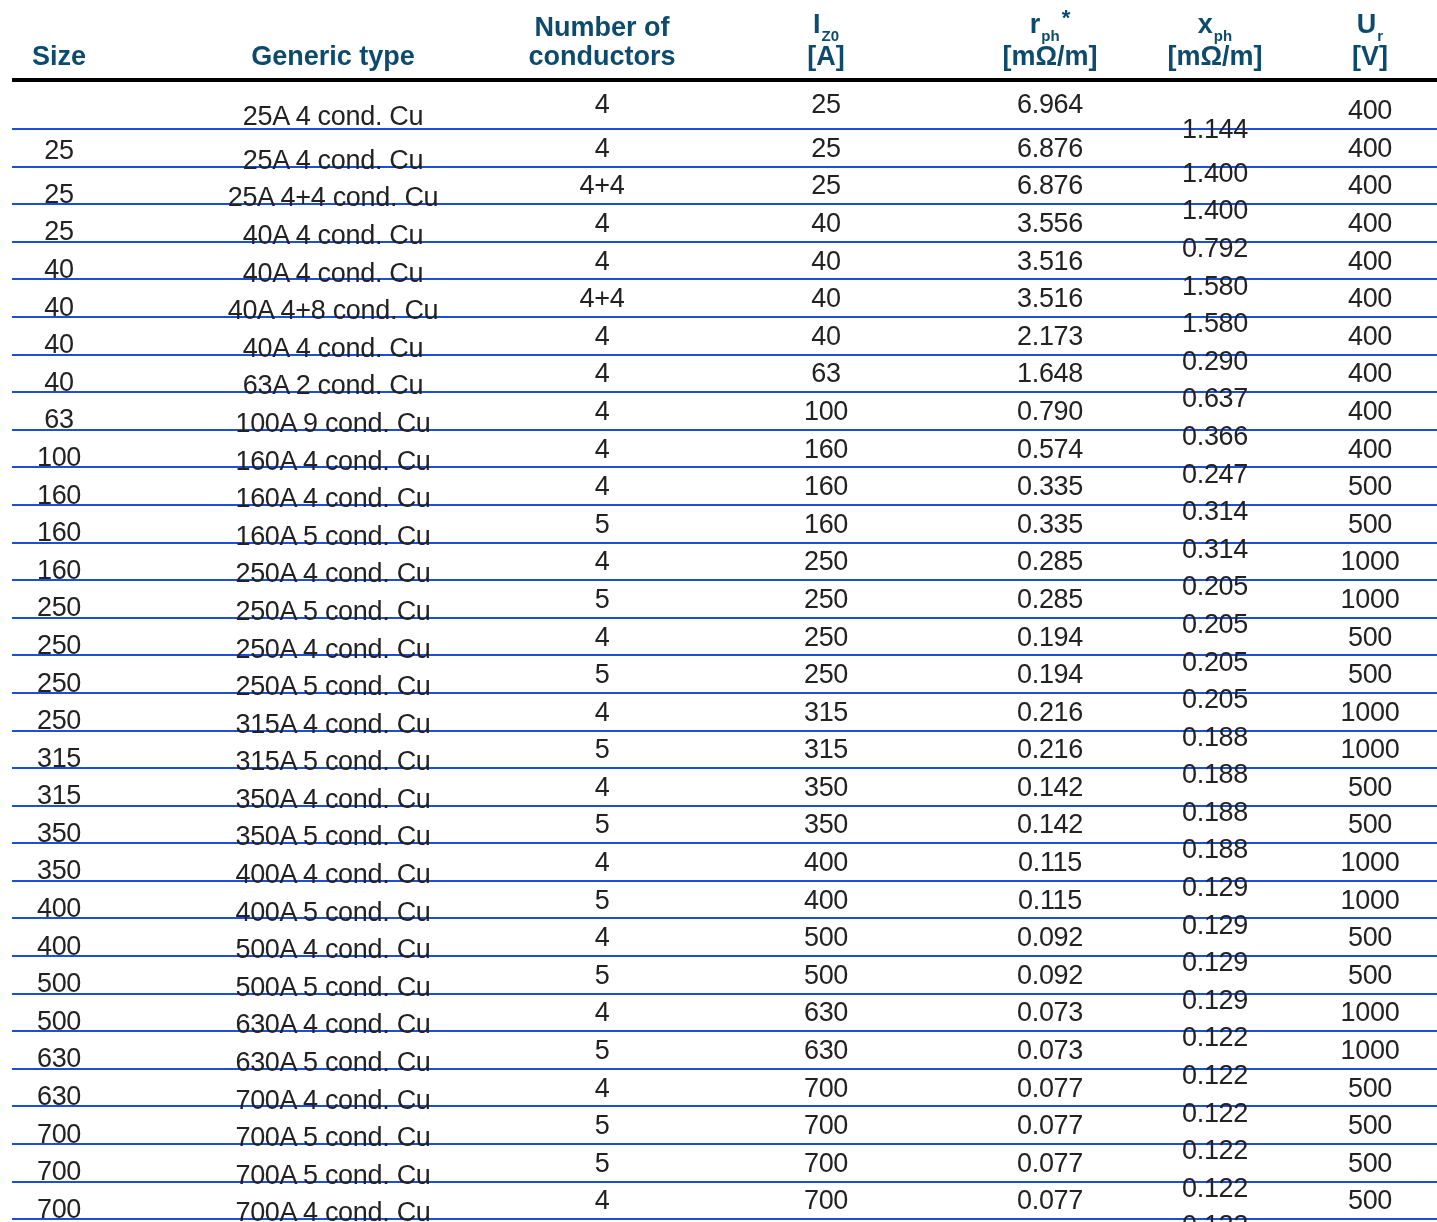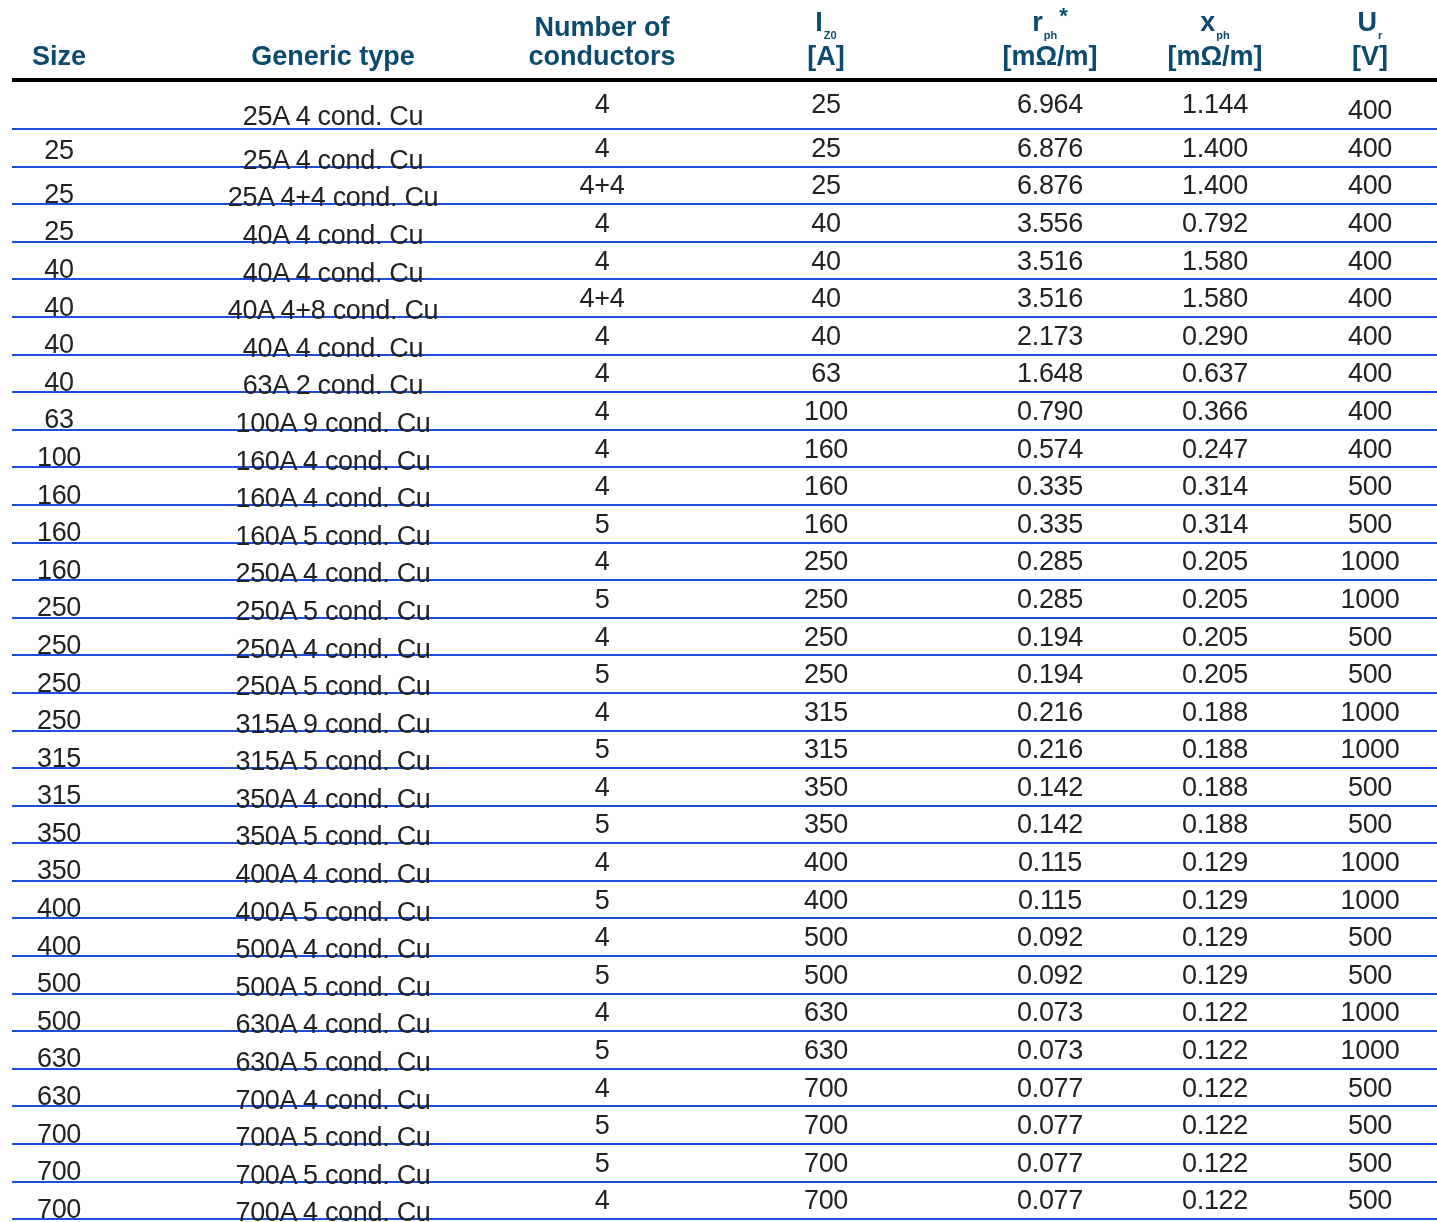--- a/index.html
+++ b/index.html
@@ -33,21 +33,21 @@
       text-align: center;
       font-weight: bold;
       font-size: 27px;
       line-height: 29px;
       color: #0c4a6e;
       white-space: nowrap;
       transform: translateX(-50%);
     }
     .hcell .line { display: block; }
     .sub {
-      font-size: 11px;
+      font-size: 15px;
       position: relative;
       top: 8px;
       margin-left: 1px;
     }
     .star {
       font-size: 22px;
       position: relative;
       top: -8px;
       margin-left: 2px;
     }
@@ -72,21 +72,21 @@
     }
     .row.first .cell { top: 48%; }
     .row.first .cell.c6 { top: 60%; }
 
     
     .c0 { left: 47px; margin-top: 46px; }
     .c1 { left: 321px; margin-top: 12px; }
     .c2 { left: 590px; }
     .c3 { left: 814px; }
     .c4 { left: 1038px; }
-    .c5 { left: 1203px; }
+    .c5 { left: 1203px; margin-top: 25px; }
     .c6 { left: 1358px; }
   </style>
 </head>
 <body>
 
 <div class="table">
   <div class="head">
     <div class="hcell c0">
       <span class="line">Size</span>
     </div>
@@ -254,21 +254,21 @@
         <span class="cell c0">250</span>
         <span class="cell c1">250A 5 cond. Cu</span>
         <span class="cell c2">5</span>
         <span class="cell c3">250</span>
         <span class="cell c4">0.194</span>
         <span class="cell c5">0.205</span>
         <span class="cell c6">500</span>
       </div>
       <div class="row">
         <span class="cell c0">315</span>
-        <span class="cell c1">315A 9 cond. Cu</span>
+        <span class="cell c1">315A 4 cond. Cu</span>
         <span class="cell c2">4</span>
         <span class="cell c3">315</span>
         <span class="cell c4">0.216</span>
         <span class="cell c5">0.188</span>
         <span class="cell c6">1000</span>
       </div>
       <div class="row">
         <span class="cell c0">315</span>
         <span class="cell c1">315A 5 cond. Cu</span>
         <span class="cell c2">5</span>

